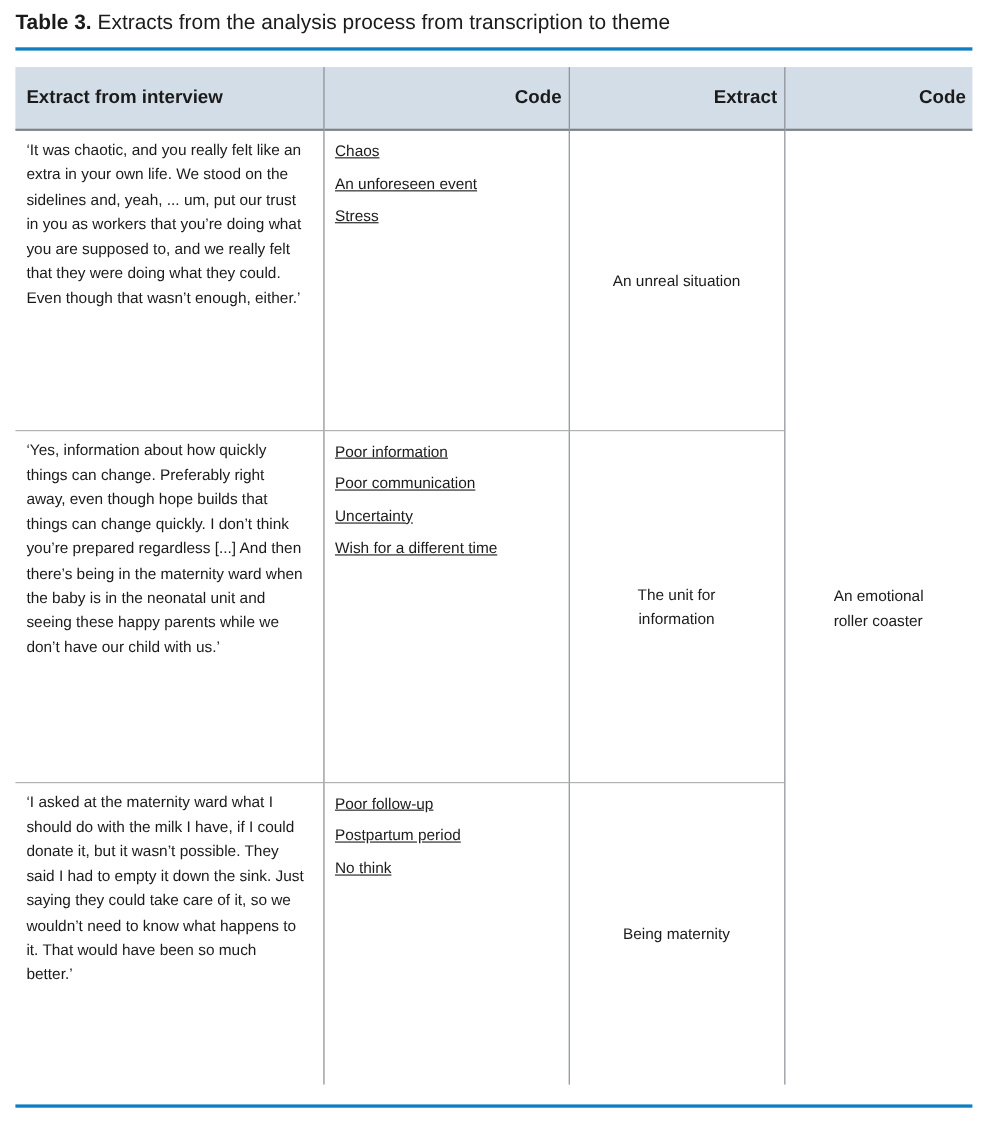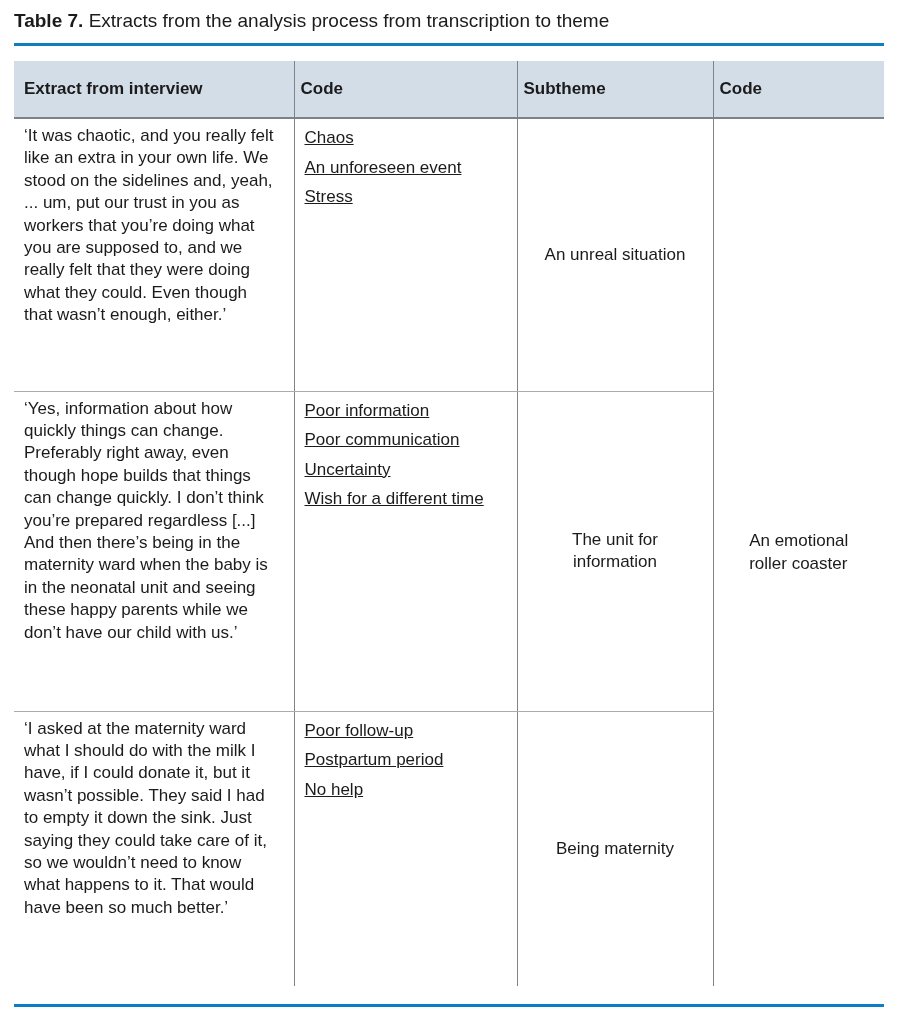--- a/index.html
+++ b/index.html
@@ -28,28 +28,28 @@
     table-layout:fixed;
     width:870px;
     margin-top:15px;
   }
   col.c1{width:280px;} col.c2{width:223px;} col.c3{width:196px;} col.c4{width:171px;}
   th{
     background:var(--header-bg);
     height:57px;
     font-size:17px;
     font-weight:700;
-    text-align:left;
+    text-align:right;
     vertical-align:middle;
     border-bottom:2px solid var(--border-header-bottom);
     padding:0 6px;
   }
   th.extract{text-align:left;padding-left:10px;}
   th:not(.last){border-right:1px solid var(--border-col);margin-top:29px;}
-  td{font-size:17px;vertical-align:top;}
+  td{font-size:14px;vertical-align:top;}
   td.extract,td.code,td.subtheme{border-right:1px solid var(--border-col);}
   tbody tr:not(:last-child) td.extract,
   tbody tr:not(:last-child) td.code,
   tbody tr:not(:last-child) td.subtheme{border-bottom:1px solid var(--border-row);}
   td.extract{padding:6px 16px 8px 10px;line-height:22.4px;}
   td.code{padding:4px 8px 8px 10px;line-height:29.5px;white-space:pre-line;text-decoration:underline;}
   td.subtheme{
     text-align:center;vertical-align:middle;
     white-space:pre-line;line-height:22.4px;padding:12px 8px;
   }
@@ -57,37 +57,37 @@
   .theme-inner{display:inline-block;text-align:left;white-space:pre-line;line-height:22.4px;}
   tr.r1{height:273px;}
   tr.r2{height:320px;}
   tr.r3{height:275px;}
 </style>
 </head>
 <body>
 
 <div class="page">
   <div class="caption">
-    <span class="caption-label">Table 7.</span>
+    <span class="caption-label">Table 3.</span>
     <span class="caption-text">Extracts from the analysis process from transcription to theme</span>
   </div>
   <div class="rule rule-top"></div>
 
   <table>
     <colgroup>
       <col class="c1">
         <col class="c2">
         <col class="c3">
         <col class="c4">
     </colgroup>
     <thead>
       <tr>
         <th class="extract">Extract from interview</th>
         <th>Code</th>
-        <th>Subtheme</th>
+        <th>Extract</th>
         <th class="last">Code</th>
       </tr>
     </thead>
     <tbody>
       <tr class="r1">
         <td class="extract">‘It was chaotic, and you really felt like an extra in your own life. We stood on the sidelines and, yeah, ... um, put our trust in you as workers that you’re doing what you are supposed to, and we really felt that they were doing what they could. Even though that wasn’t enough, either.’</td>
         <td class="code">Chaos
 An unforeseen event
 Stress</td>
         <td class="subtheme">An unreal situation</td>
@@ -102,20 +102,20 @@
 Poor communication
 Uncertainty
 Wish for a different time</td>
         <td class="subtheme">The unit for
 information</td>
       </tr>
       <tr class="r3">
         <td class="extract">‘I asked at the maternity ward what I should do with the milk I have, if I could donate it, but it wasn’t possible. They said I had to empty it down the sink. Just saying they could take care of it, so we wouldn’t need to know what happens to it. That would have been so much better.’</td>
         <td class="code">Poor follow-up
 Postpartum period
-No help</td>
+No think</td>
         <td class="subtheme">Being maternity</td>
       </tr>
     </tbody>
   </table>
 
   <div class="rule rule-bottom"></div>
 </div>
 
 </body></html>

